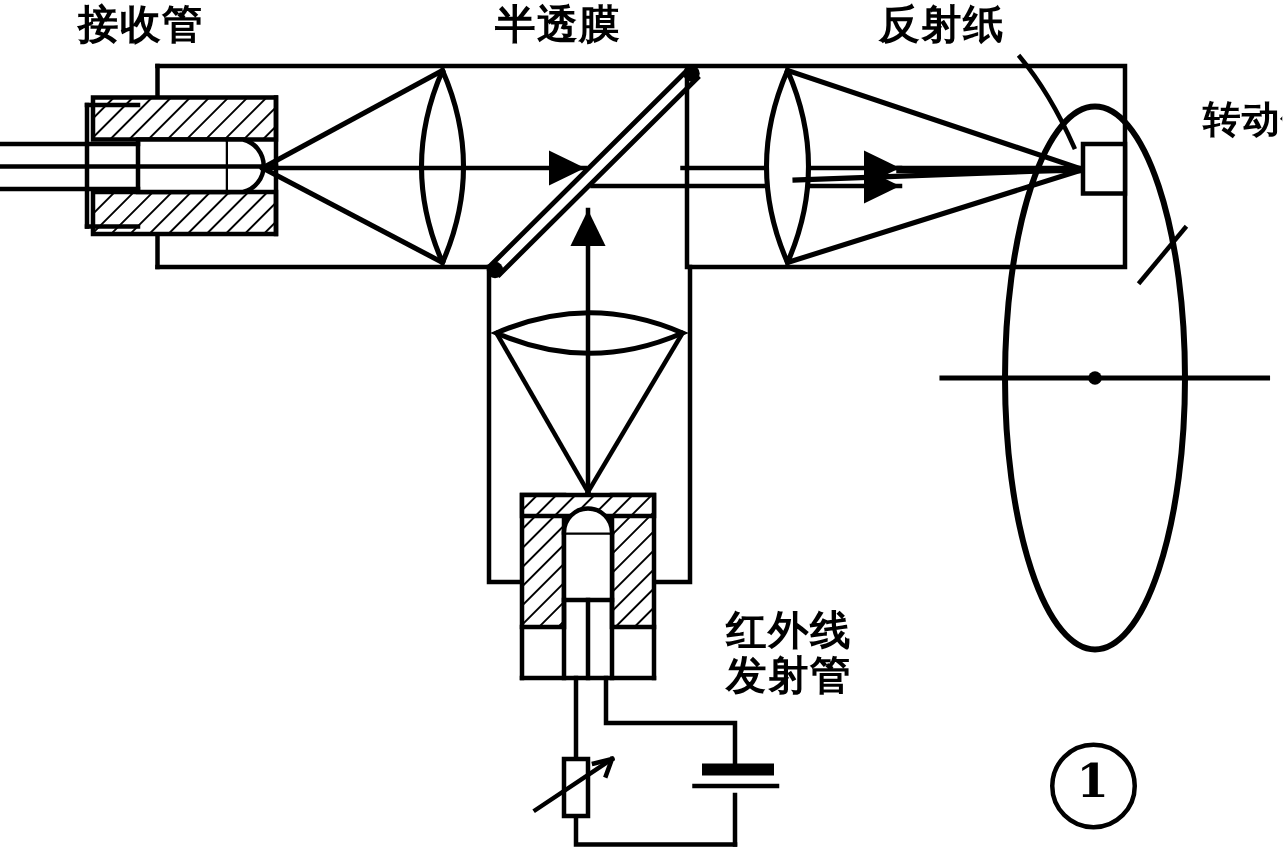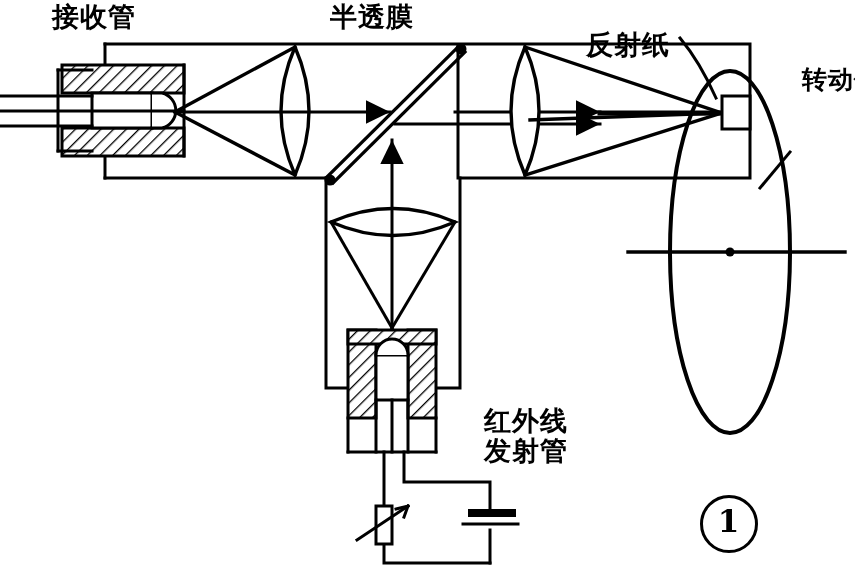--- a/index.html
+++ b/index.html
@@ -28,21 +28,21 @@
     position: absolute;
     font-family: "DejaVu Sans", sans-serif;
     font-weight: 700;
     color: #000000;
     white-space: pre;
     line-height: 1.12;
     letter-spacing: 1px;
   }
   #label-receiver-tube { left: 52px;  top: 2px;  font-size: 27px; }
   #label-half-mirror   { left: 330px; top: 2px;  font-size: 27px; }
-  #label-reflect-paper { left: 586px; top: 2px;  font-size: 27px; margin-top: 28px; }
+  #label-reflect-paper { left: 586px; top: 2px;  font-size: 27px; }
   #label-rotating-body { left: 802px; top: 66px; font-size: 25px; width: 30px; }
   #label-ir-emitter    { left: 448px; top: 406px; font-size: 27px; width: 115px; margin-left: 36px; }
   #label-figure-number {
     left: 700px; top: 495px;
     font-size: 31px;
     font-family: "DejaVu Serif", serif;
     width: 52px; height: 52px;
     border: 3px solid #000;
     border-radius: 50%;
     text-align: center;

